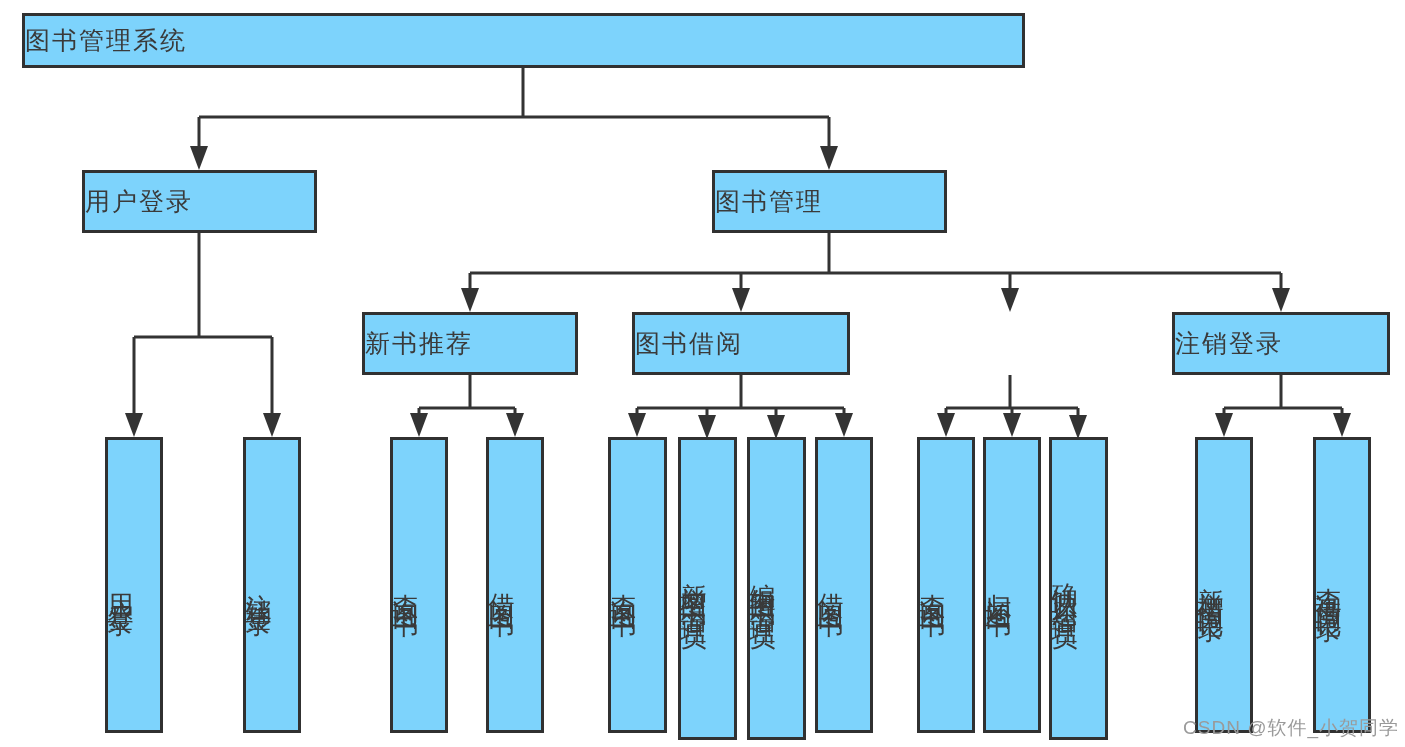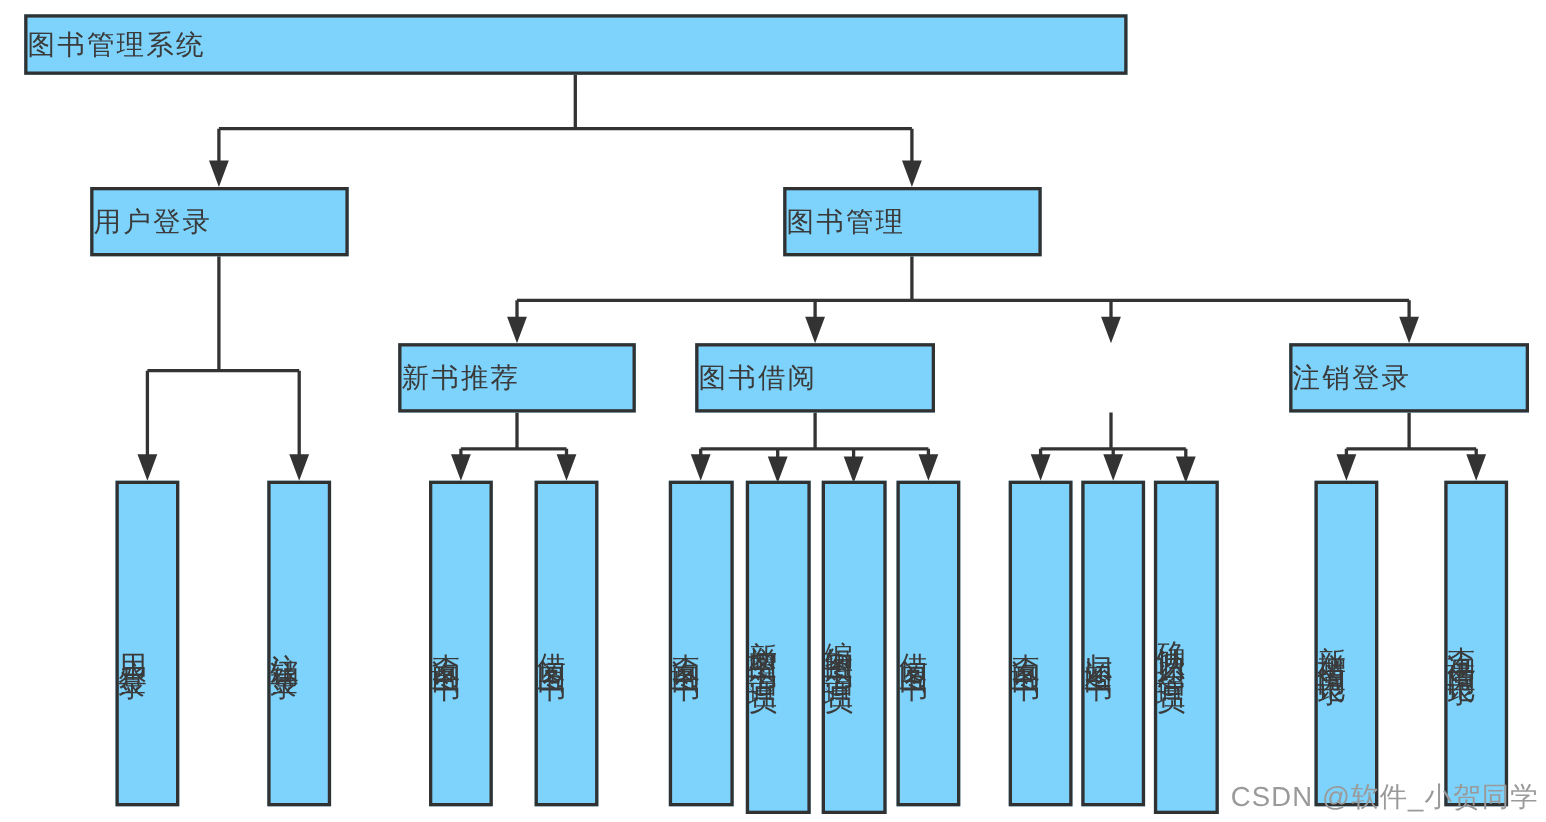--- a/index.html
+++ b/index.html
@@ -14,21 +14,21 @@
   }
   .node.h{font-size:25px;letter-spacing:2px;white-space:nowrap;}
   .node.v{font-size:26px;}
   .node.v .vt{
     writing-mode:vertical-rl;
     letter-spacing:6px;
     line-height:1;
   }
   .watermark{
     position:absolute;right:6px;bottom:6px;
-    font-size:25px;color:#9a9a9a;letter-spacing:1px;
+    font-size:19px;color:#9a9a9a;letter-spacing:1px;
     z-index:6;white-space:nowrap;text-align:center;
   }
 </style>
 </head>
 <body>
 
 <div class="canvas">
 
   <svg class="wires" width="1405" height="747" viewBox="0 0 1405 747">
     <g stroke="#333333" stroke-width="3" fill="none">

